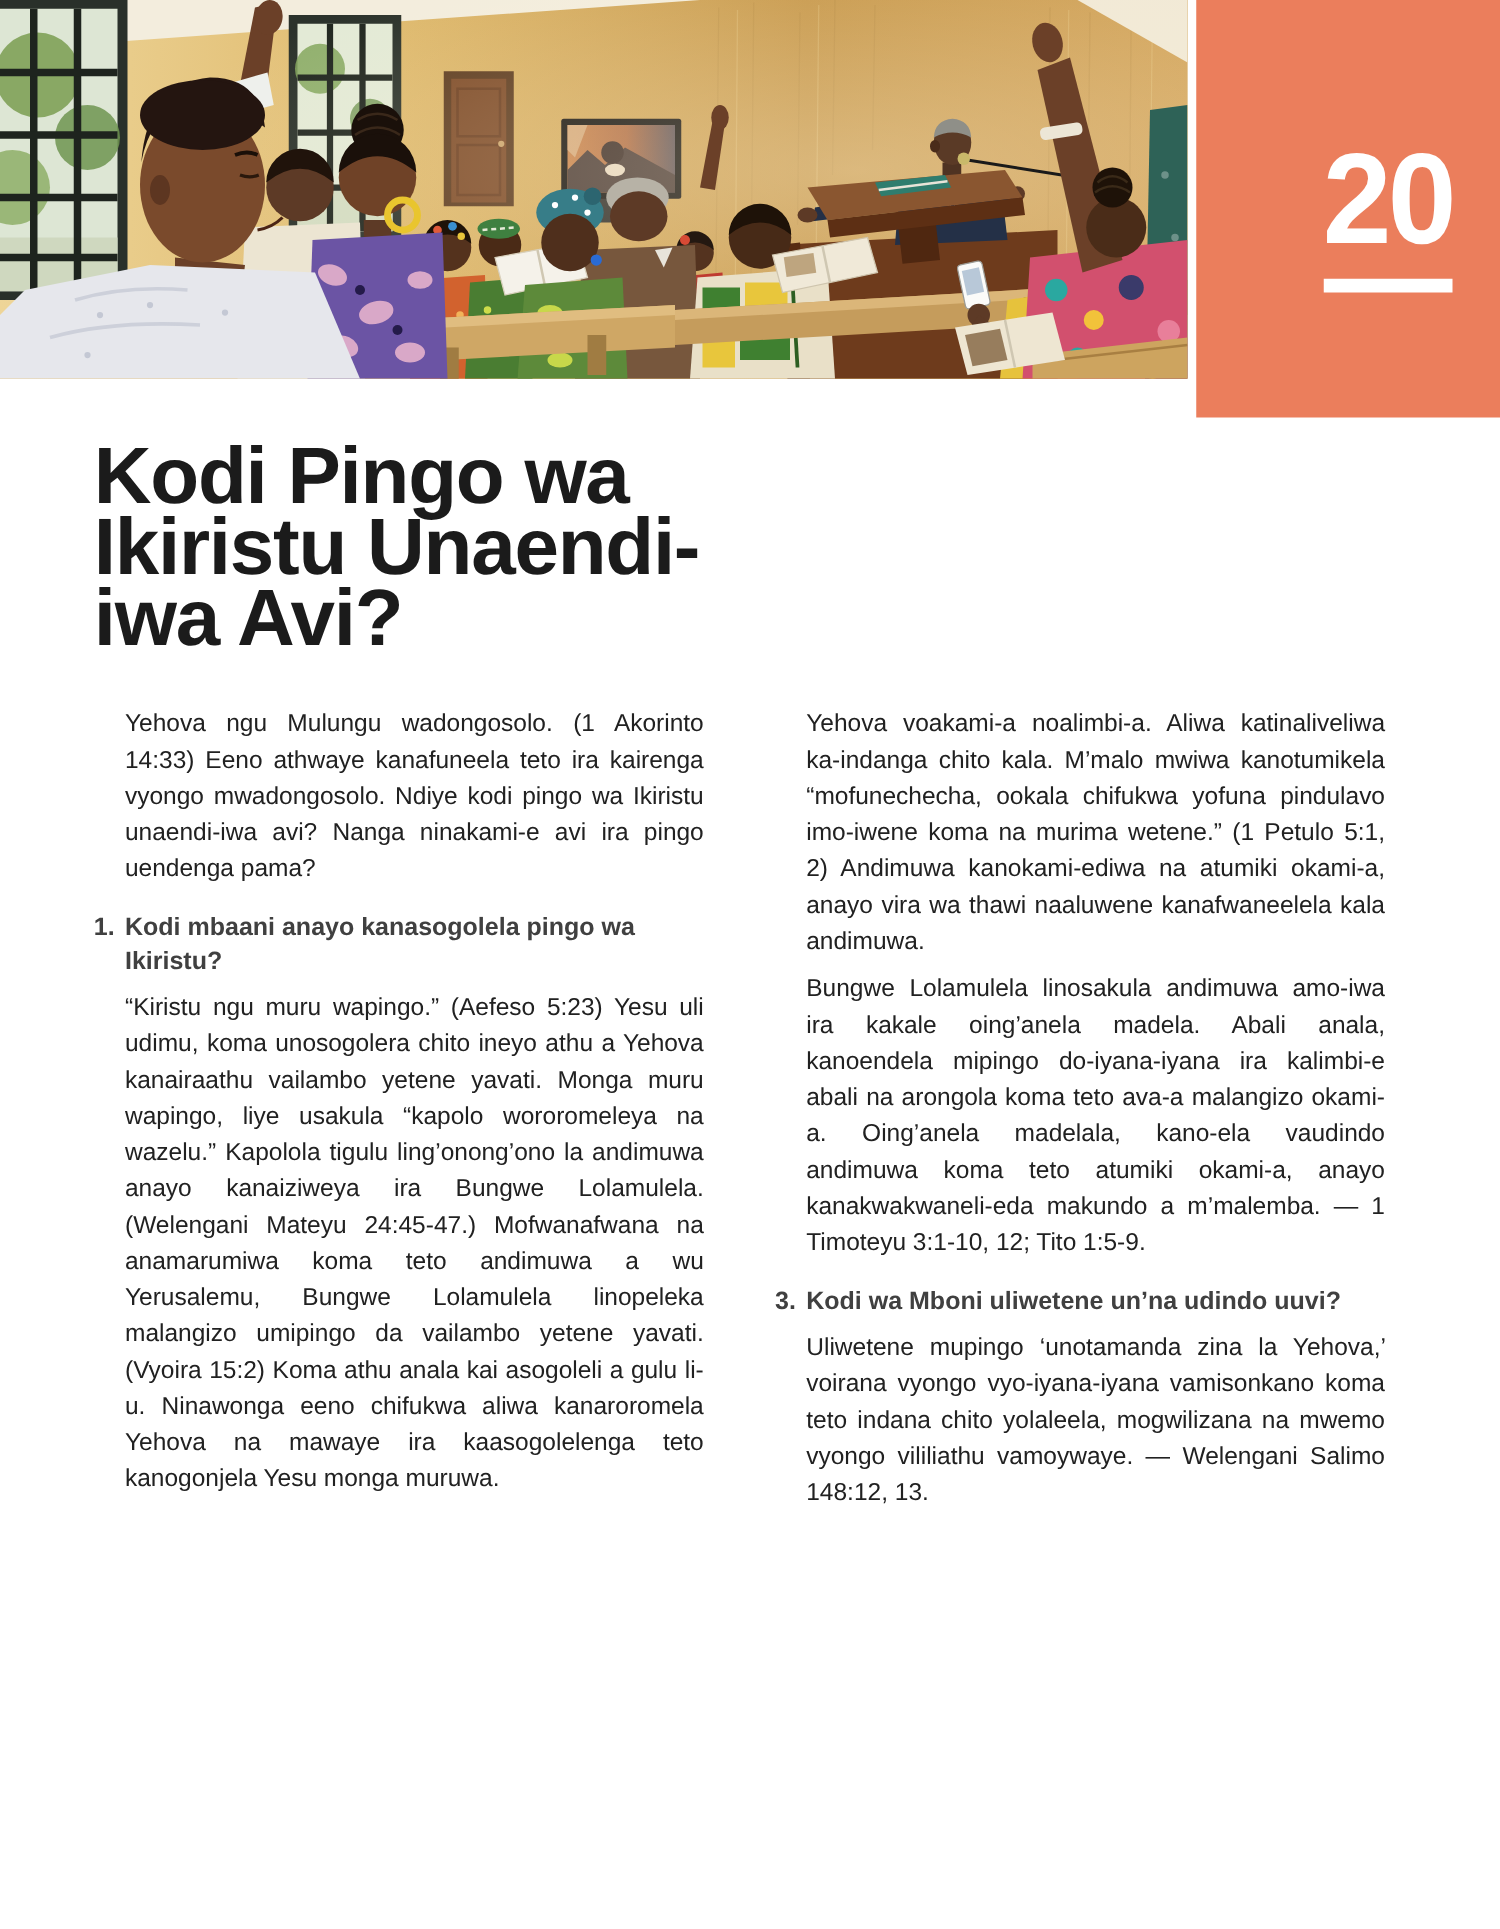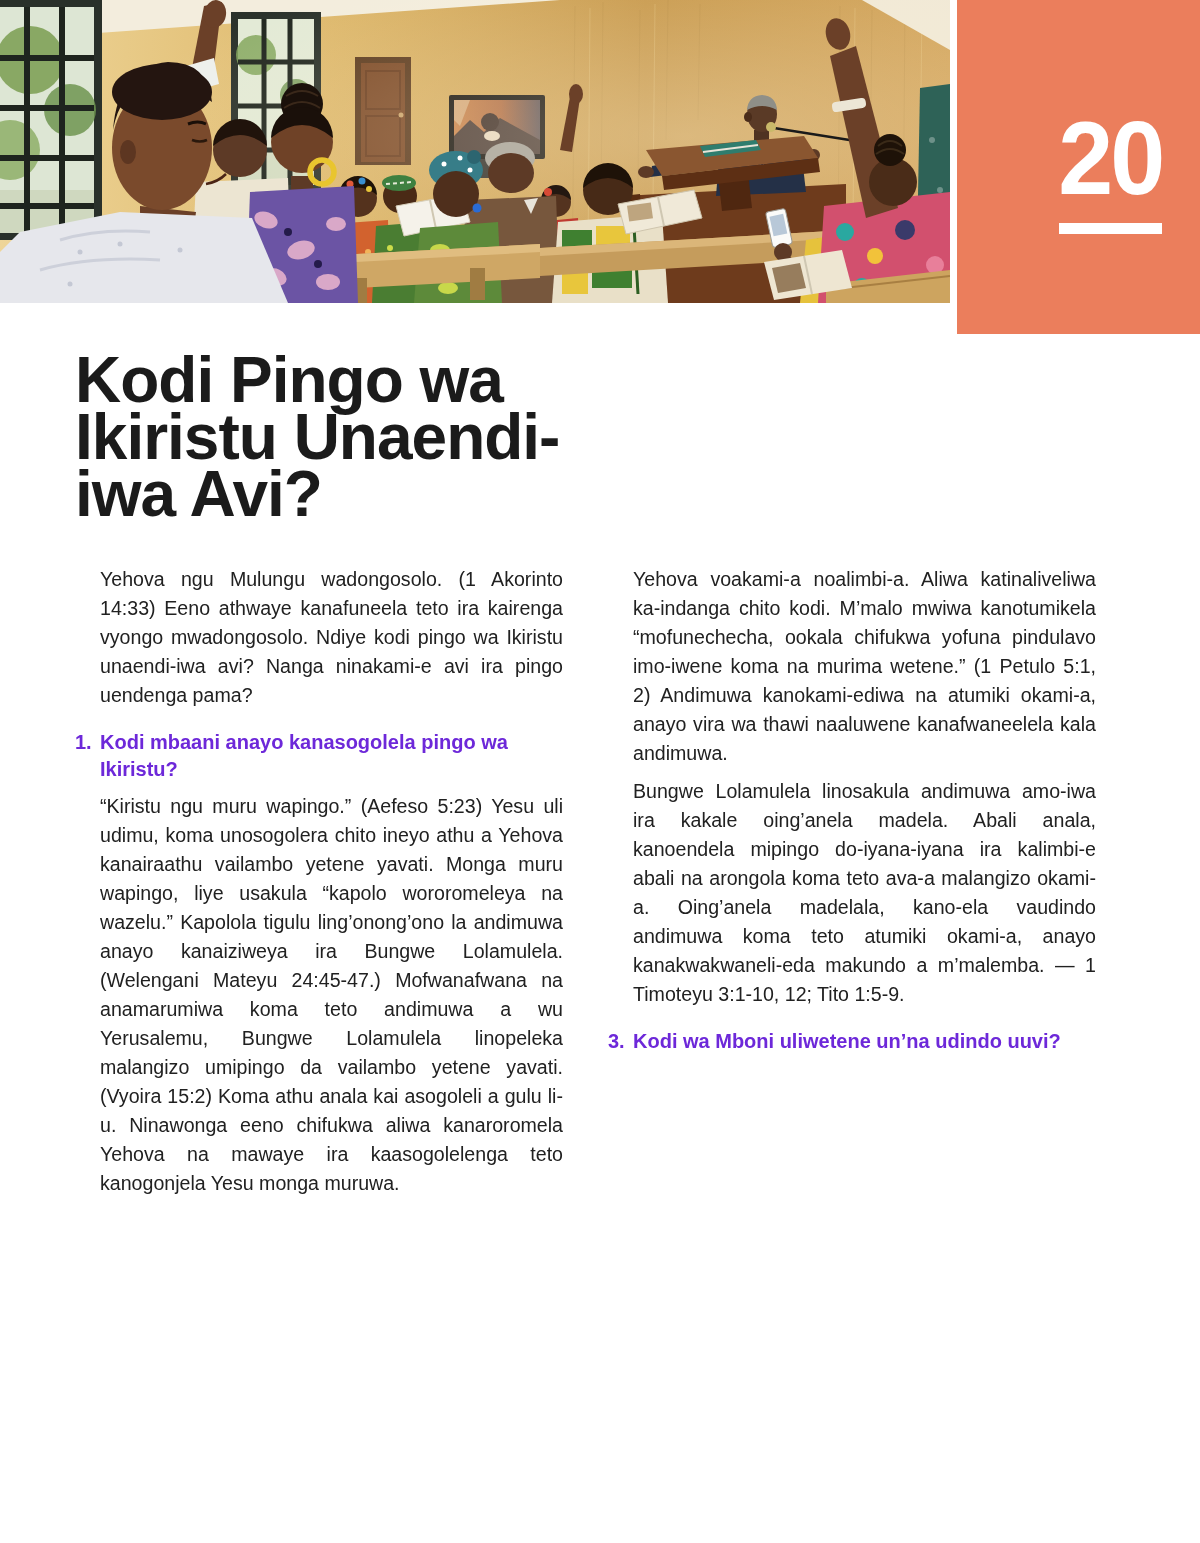--- a/index.html
+++ b/index.html
@@ -9,24 +9,24 @@
   .photo{position:absolute;top:0;left:0;width:950px;height:303px;overflow:hidden;background:#d8b06a;}
   .photo svg{display:block;width:950px;height:303px;}
   .badge{position:absolute;top:0;left:957px;width:243px;height:334px;background:#EB7E5C;
          display:flex;flex-direction:column;align-items:center;justify-content:center;padding-left:32px;}
   .badge .num{color:#fff;font-weight:700;font-size:103px;line-height:1;letter-spacing:-3px;
               transform:scaleX(.96);margin-top:6px;}
   .badge .rule{width:103px;height:11px;background:#fff;margin-top:13px;}
   .content{position:absolute;top:352px;left:75px;width:1058px;}
   h1{margin:0 0 42px 0;max-width:580px;color:#1b1b1b;font-weight:700;
      font-size:64px;line-height:57px;letter-spacing:-1px;}
-  .cols{display:flex;gap:45px;}
+  .cols{display:flex;gap:57px;}
   .col{width:488px;color:#212121;font-size:19.6px;line-height:29px;text-align:justify;}
   .col p{margin:0 0 9px 0;padding-left:25px;}
-  .qhead{color:#6d28d9;font-weight:700;font-size:20px;line-height:27px;text-align:left;
+  .qhead{color:#404040;font-weight:700;font-size:20px;line-height:27px;text-align:left;
          margin:19px 0 9px 0;padding-left:25px;}
   .qhead .qnum{display:inline-block;width:25px;margin-left:-25px;}
   .bseg{font-weight:400;}
 </style>
 </head>
 <body>
 
 <div class="page">
 
   <div class="hero">
@@ -317,21 +317,22 @@
     <div class="cols">
       <div class="col">
         <p>Yehova ngu Mulungu wadongosolo. (1 Akorinto 14:33) Eeno athwaye kanafuneela teto ira kairenga vyongo mwadongosolo. Ndiye kodi pingo wa Ikiristu unaendi-iwa avi? Nanga ninakami-e avi ira pingo uendenga pama?</p>
 
         <div class="qhead"><span class="qnum">1.</span><span>Kodi mbaani anayo kanasogolela pingo wa Ikiristu?</span></div>
         <p><span class="bseg">“Kiristu ngu muru wapingo.”</span><span> (Aefeso 5:23) Yesu uli udimu, koma unosogolera chito ineyo athu a Yehova kanairaathu vailambo yetene yavati. Monga muru wapingo, liye usakula “kapolo wororomeleya na wazelu.” Kapolola tigulu ling’onong’ono la andimuwa anayo kanaiziweya ira Bungwe Lolamulela. (Welengani Mateyu 24:45-47.) Mofwanafwana na anamarumiwa koma teto andimuwa a wu Yerusalemu, Bungwe Lolamulela linopeleka malangizo umipingo da vailambo yetene yavati. (Vyoira 15:2) Koma athu anala kai asogoleli a gulu li-u. Ninawonga eeno chifukwa aliwa kanaroromela Yehova na mawaye ira kaasogolelenga teto kanogonjela Yesu monga muruwa.</span></p>
 
       </div>
 
       <div class="col">
-        <p><span>Yehova voakami-a noalimbi-a. Aliwa katinaliveliwa ka-indanga chito kodi. M’malo mwiwa kanotumikela </span><span class="bseg">“mofunechecha, ookala chifukwa yofuna pindulavo imo-iwene koma na murima wetene.”</span><span> (1 Petulo 5:1, 2) Andimuwa kanokami-ediwa na atumiki okami-a, anayo vira wa thawi naaluwene kanafwaneelela kala andimuwa.</span></p>
+        <p><span>Yehova voakami-a noalimbi-a. Aliwa katinaliveliwa ka-indanga chito kala. M’malo mwiwa kanotumikela </span><span class="bseg">“mofunechecha, ookala chifukwa yofuna pindulavo imo-iwene koma na murima wetene.”</span><span> (1 Petulo 5:1, 2) Andimuwa kanokami-ediwa na atumiki okami-a, anayo vira wa thawi naaluwene kanafwaneelela kala andimuwa.</span></p>
         <p>Bungwe Lolamulela linosakula andimuwa amo-iwa ira kakale oing’anela madela. Abali anala, kanoendela mipingo do-iyana-iyana ira kalimbi-e abali na arongola koma teto ava-a malangizo okami-a. Oing’anela madelala, kano-ela vaudindo andimuwa koma teto atumiki okami-a, anayo kanakwakwaneli-eda makundo a m’malemba. — 1 Timoteyu 3:1-10, 12; Tito 1:5-9.</p>
 
         <div class="qhead"><span class="qnum">3.</span><span>Kodi wa Mboni uliwetene un’na udindo uuvi?</span></div>
+        <p><span>Uliwetene mupingo </span><span class="bseg">‘unotamanda zina la Yehova,’</span><span> voirana vyongo vyo-iyana-iyana vamisonkano koma teto indana chito yolaleela, mogwilizana na mwemo vyongo vililiathu vamoywaye. — Welengani Salimo 148:12, 13.</span></p>
       </div>
     </div>
   </div>
 
 </div>
 
 </body></html>

